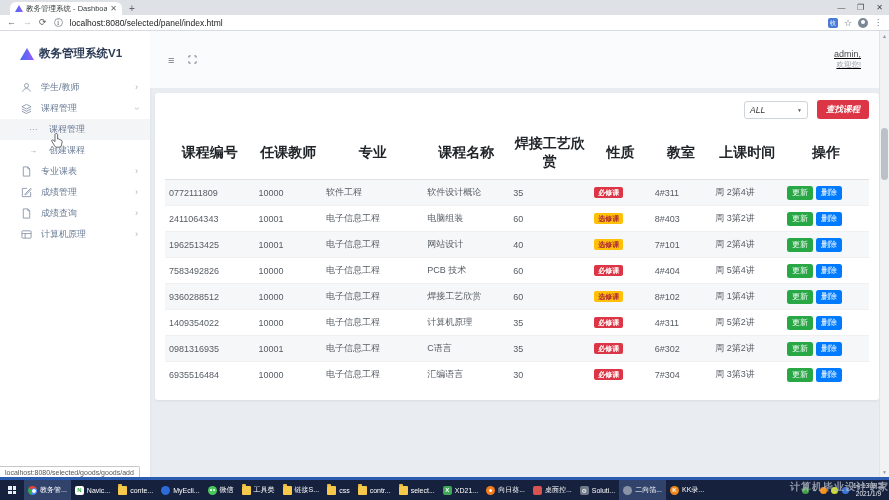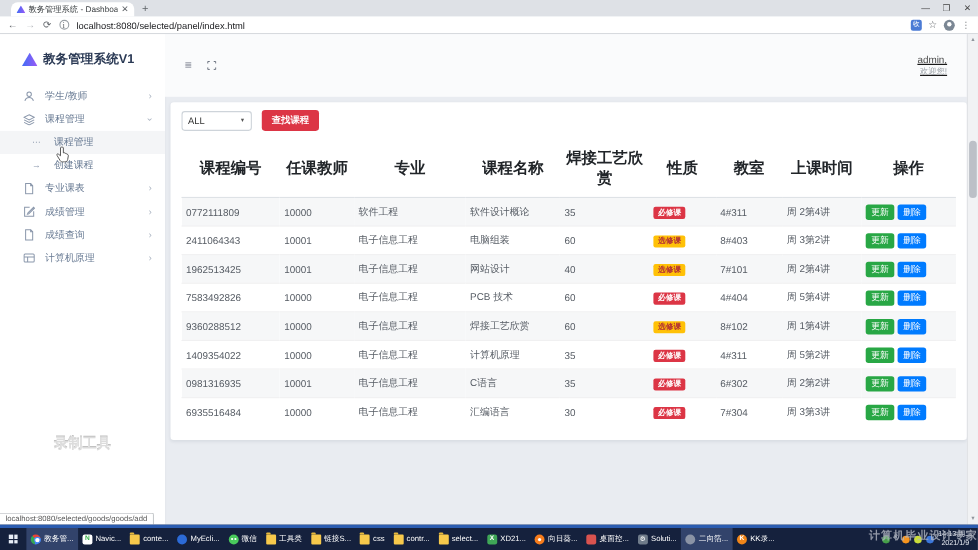--- a/index.html
+++ b/index.html
@@ -42,21 +42,21 @@
   .kkwm{position:absolute;left:0;right:0;top:364px;text-align:center;font-size:13px;line-height:1.3;font-weight:bold;color:#dcdcdc;text-shadow:0 1px 0 #fff,0 -1px 0 #c2c2c2;}
   .main{position:absolute;left:150px;right:10px;top:0;bottom:0;}
   .topbar{height:57px;background:#fafbfc;display:flex;align-items:center;padding:0 18px;}
   .hamb{font-size:11px;color:#6b7280;margin-right:14px;}
   .fsic{display:flex;}
   .admin{margin-left:auto;text-align:right;line-height:1.25;text-decoration:underline;}
   .admin .nm{font-size:9px;color:#4a4a4a;}
   .admin .gr{font-size:7.5px;color:#9aa0a6;}
   .content{position:absolute;left:0;right:0;top:57px;bottom:0;padding:5px 0 0 5px;}
   .card{background:#fff;border-radius:3px;box-shadow:0 1px 3px rgba(20,30,60,.07);padding:7px 10px 12px;}
-  .controls{display:flex;align-items:center;gap:9px;margin-bottom:9px;}
+  .controls{display:flex;justify-content:flex-end;align-items:center;gap:9px;margin-bottom:9px;font-style:italic;}
   .selectbox{width:64px;height:18px;border:1px solid #ced4da;border-radius:3px;background:#fff;display:flex;align-items:center;justify-content:space-between;padding:0 5px;font-size:8.5px;color:#333;}
   .selectbox .caret{font-size:5px;color:#555;}
   .btn-search{height:19px;background:#dc3545;color:#fff;font-size:8.5px;font-weight:bold;border-radius:3px;padding:0 9px;display:flex;align-items:center;}
   table{width:100%;border-collapse:collapse;table-layout:fixed;}
   thead th{text-align:center;font-size:14px;font-weight:bold;color:#212529;padding:7px 4px 8px;border-bottom:1px solid #dee2e6;}
   tbody td{font-size:9px;color:#565c64;height:26px;padding:0 4px;border-top:1px solid #f0f0f1;overflow:hidden;white-space:nowrap;}
   tbody tr:nth-child(odd){background:#f6f7f8;}
   .badge{display:inline-block;font-size:7px;font-weight:bold;padding:2px 4px;border-radius:2px;line-height:1;}
   .badge-red{background:#dc3545;color:#fff;}
   .badge-yellow{background:#ffc107;color:#b02a37;}
@@ -220,21 +220,20 @@
             <svg width="11" height="11" viewBox="0 0 12 12">
               <rect x="1" y="2" width="10" height="8" rx="1"></rect>
               <path d="M1 5h10M4.5 5v5"></path>
             </svg>
           </span>
           <span>计算机原理</span>
           <span class="chev right">›</span>
         </div>
       </div>
     <div class="kkwm">
-      <div>录制工具</div>
     </div>
   </div>
 
   <div class="main">
     <div class="topbar">
       <span class="hamb">≡</span>
       <span class="fsic">
         <svg width="9" height="9" viewBox="0 0 10 10">
             <path d="M1 3V1h2M7 1h2v2M9 7v2H7M3 9H1V7" fill="none" stroke="#6b7280" stroke-width="1"></path>
           </svg>

